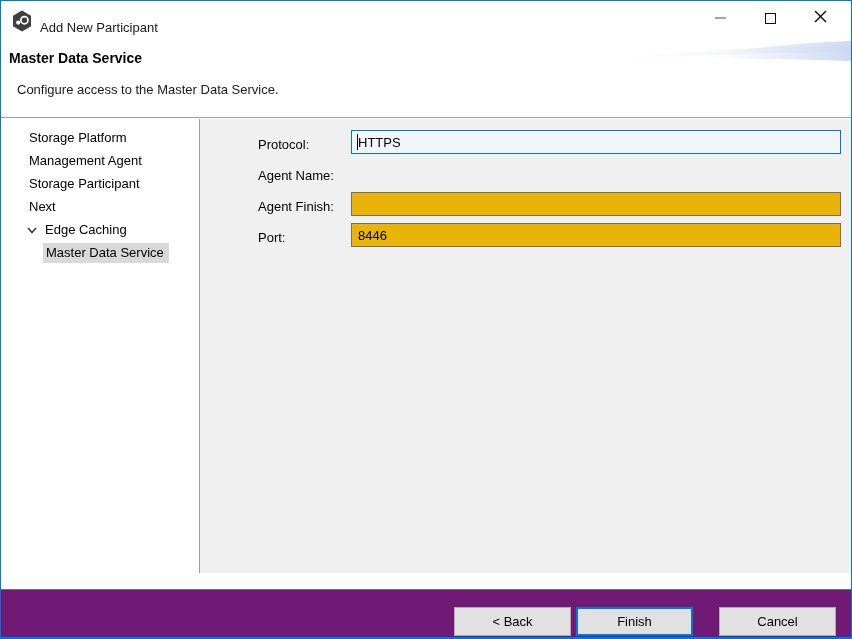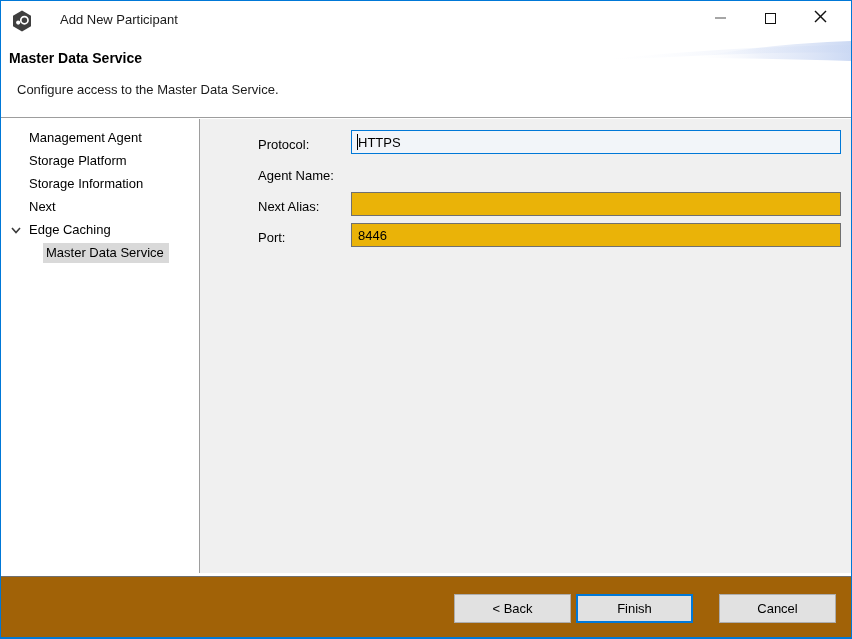--- a/index.html
+++ b/index.html
@@ -17,21 +17,21 @@
     border-bottom-width: 2px;
     background: #fff;
     overflow: hidden;
   }
   
   .titlebar {
     position: absolute; top: 0; left: 0; right: 0; height: 40px;
     background: #fff;
     display: flex; align-items: flex-start;
   }
-  .titlebar-left { display: flex; align-items: flex-start; gap: 27px; padding: 9px 0 0 10px; }
+  .titlebar-left { display: flex; align-items: flex-end; gap: 7px; padding: 9px 0 0 10px; }
   .title-text { font-size: 13px; color: #1a1a1a; padding-top: 2px; }
   .win-controls {
     position: absolute; top: 0; right: 6px; height: 34px;
     display: flex; align-items: center;
   }
   .win-btn { width: 50px; height: 34px; display: flex; align-items: center; justify-content: center; cursor: default; }
   .min-glyph { width: 11px; height: 0; border-top: 2px solid #a6a6a6; }
   .max-glyph { width: 11px; height: 11px; border: 1.5px solid #111; }
   
   .header {
@@ -44,21 +44,21 @@
   .swoosh { position: absolute; right: 0; top: -4px; pointer-events: none; }
   
   .body-area { position: absolute; top: 118px; left: 0; right: 0; bottom: 64px; display: flex; }
   .sidebar {
     width: 199px; background: #fff;
     border-right: 1px solid #9d9d9d;
     padding-top: 7px;
     flex-shrink: 0;
   }
   .nav-item { height: 23px; display: flex; align-items: center; padding-left: 28px; cursor: default; white-space: nowrap; }
-  .nav-item.has-chevron { padding-left: 8px; }
+  .nav-item.has-chevron { padding-left: 24px; }
   .chev { width: 14px; height: 14px; margin-right: 6px; display: inline-flex; }
   .nav-item.child { padding-left: 42px; }
   .nav-label.selected { background: #d9d9d9; padding: 2px 5px 3px 3px; }
   .content {
     flex: 1; background: #f0f0f0;
     padding: 13px 10px 0 10px;
   }
   .form-row { display: flex; align-items: center; margin-bottom: 7px; height: 24px; }
   .form-label { width: 93px; flex-shrink: 0; color: #000; margin-left: 48px; }
   .field-wrap { position: relative; flex: 1; height: 28px; }
@@ -68,22 +68,22 @@
     font-size: 13px; color: #000;
     padding: 0 6px;
     outline: none;
   }
   .field.focused { border: 1px solid #0078d7; background: #f2f5f9; }
   .field.readonly { border: 1px solid #a0a0a0; background: #f0f0f0; }
   .field.normal { border: 1px solid #707070; background: #eab308; }
   .caret { position: absolute; left: 6px; top: 4px; width: 1px; height: 16px; background: #000; }
   
   .footer {
-    position: absolute; left: 0; right: 0; bottom: 0; height: 61px;
-    background: #a16207;
+    position: absolute; left: 0; right: 0; bottom: 0; height: 48px;
+    background: #701a75;
     border-top: 1px solid #707070;
     padding-left: 20px;
   }
   .footer-buttons {
     position: absolute; top: 17px; right: 15px;
     display: flex; align-items: center;
   }
   .btn {
     width: 117px; height: 29px;
     font-family: "Liberation Sans", "DejaVu Sans", sans-serif;
@@ -142,27 +142,27 @@
       <path d="M60,24 C150,14 240,9 320,8 L320,16 C230,14 140,20 60,24 Z" fill="url(#sw)" opacity="0.45"></path>
     </svg>
     <div class="header-title">Master Data Service</div>
     <div class="header-subtitle">Configure access to the Master Data Service.</div>
   </div>
 
   <div class="body-area">
 
     <div class="sidebar">
       <div class="nav-item">
+        <span class="nav-label">Storage Platform</span>
+      </div>
+      <div class="nav-item">
         <span class="nav-label">Management Agent</span>
       </div>
       <div class="nav-item">
-        <span class="nav-label">Storage Platform</span>
-      </div>
-      <div class="nav-item">
-        <span class="nav-label">Storage Information</span>
+        <span class="nav-label">Storage Participant</span>
       </div>
       <div class="nav-item">
         <span class="nav-label">Next</span>
       </div>
       <div class="nav-item has-chevron">
         <span class="chev">
           <svg width="14" height="14" viewBox="0 0 14 14">
             <polyline points="3,5 7,9.5 11,5" fill="none" stroke="#3b3b3b" stroke-width="1.6"></polyline>
           </svg>
         </span>
@@ -178,21 +178,21 @@
         <span class="form-label">Protocol:</span>
         <span class="field-wrap">
           <input class="field focused" type="text" readonly="" value="HTTPS" style="">
           <span class="caret"></span>
         </span>
       </div>
       <div class="form-row">
         <span class="form-label">Agent Name:</span>
       </div>
       <div class="form-row">
-        <span class="form-label">Next Alias:</span>
+        <span class="form-label">Agent Finish:</span>
         <span class="field-wrap">
           <input class="field normal" type="text" value="" style="">
         </span>
       </div>
       <div class="form-row">
         <span class="form-label">Port:</span>
         <span class="field-wrap">
           <input class="field normal" type="text" value="8446" style="">
         </span>
       </div>

